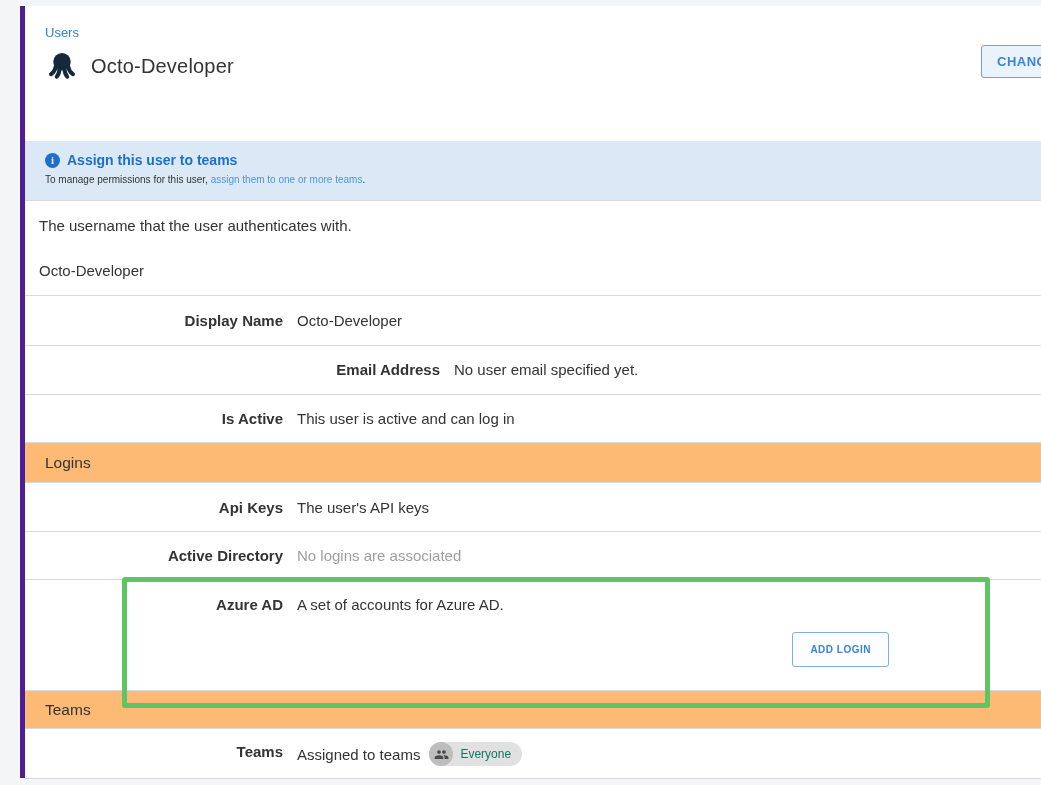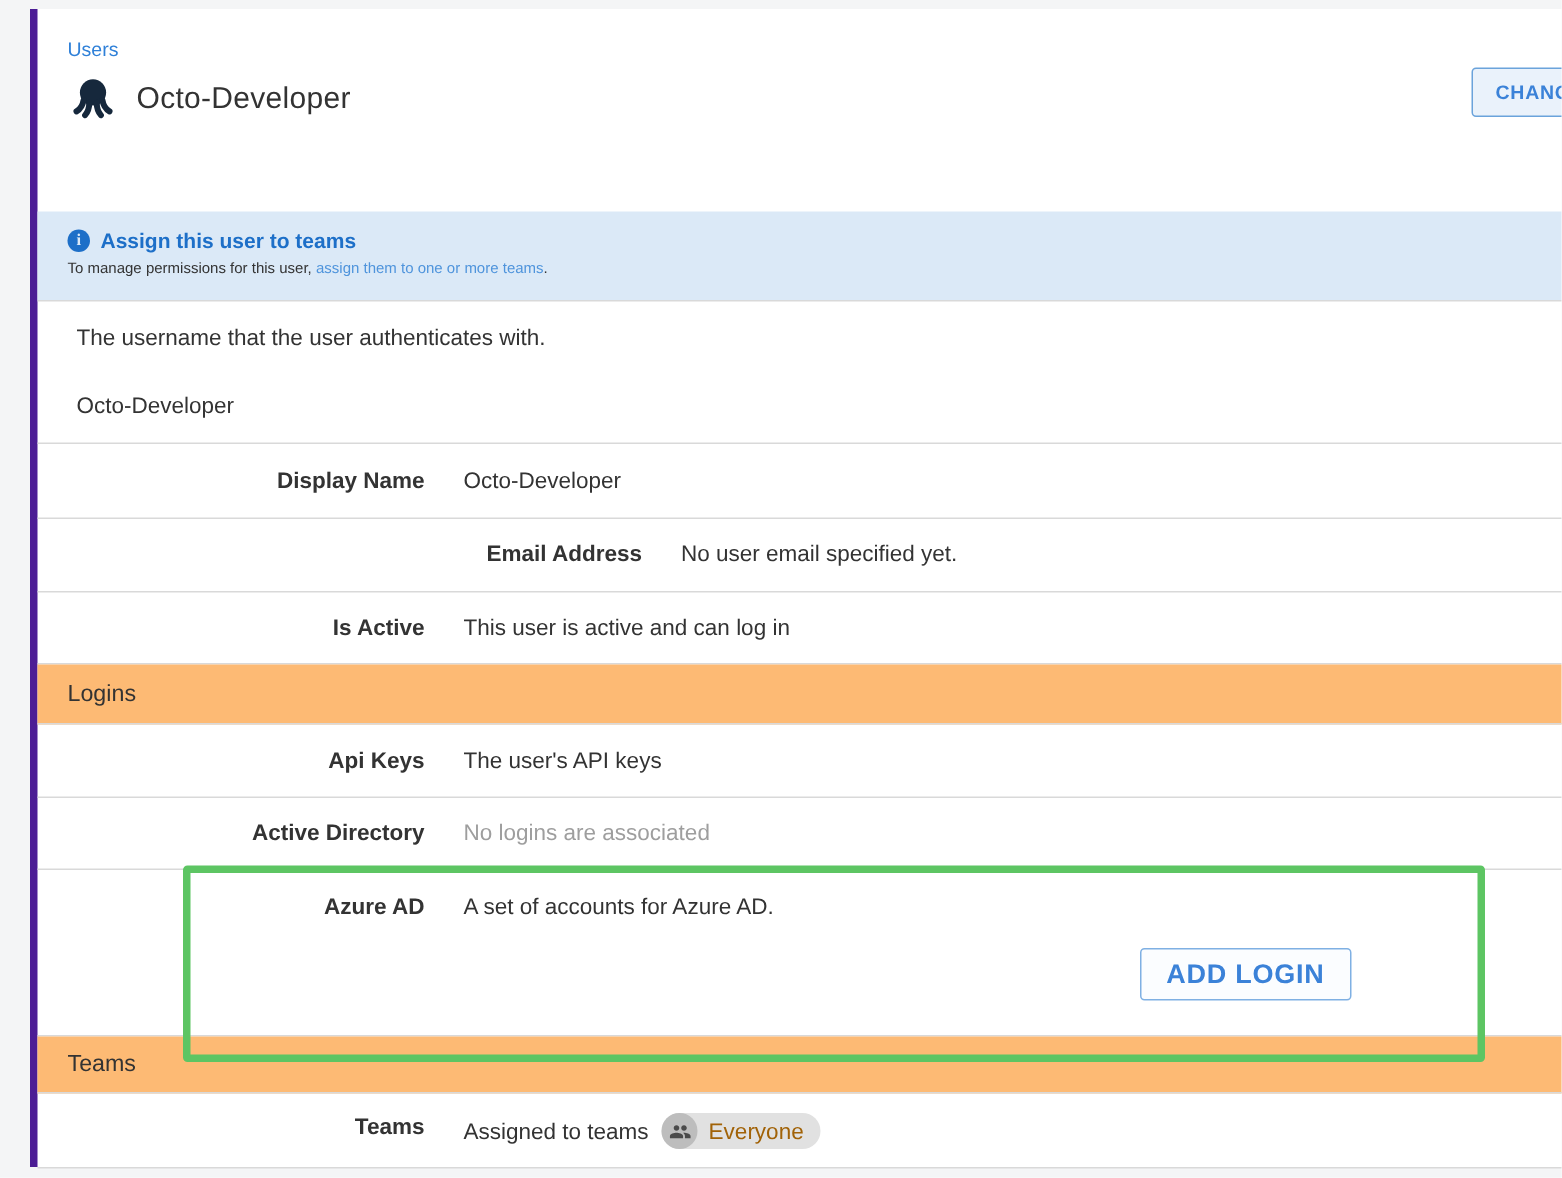--- a/index.html
+++ b/index.html
@@ -60,21 +60,21 @@
   .banner-link { color: #4f94dc; cursor: pointer; }
   
   .form { border-top: 1px solid #d9d9d9; }
   .row { display: flex; border-bottom: 1px solid #d9d9d9; }
   .label-col {
     width: 258px; flex: 0 0 258px;
     text-align: right;
     font-weight: bold; font-size: 15px; line-height: 19px; color: #333;
   }
   .value-col {
-    margin-left: 26px; width: 592px;
+    margin-left: 14px; width: 592px;
     font-size: 15px; line-height: 19px; color: #333;
   }
   .muted { color: #9e9e9e; }
   .row-username   { padding: 15px 0; }
   .row-display    { padding: 15px 0; }
   .row-email      { padding: 14px 0 15px 0; justify-content: flex-end; }
   .row-isactive   { padding: 14px 0; }
   .row-apikeys    { padding: 15px 0 14px 0; }
   .row-activedir  { padding: 14px 0; }
   .row-azure      { padding: 15px 0 23px 0; }
@@ -86,39 +86,39 @@
     padding: 10px 20px;
     font-size: 15.5px; line-height: 19px; color: #333;
   }
   .section-head.slim { padding: 9px 20px; }
   .azure-actions { display: flex; justify-content: flex-end; margin-top: 18px; }
   .add-login-btn {
     background: #fbfdff;
     border: 1px solid #7fb0e3;
     border-radius: 3px;
     color: #3b82d8;
-    font-size: 18px; font-weight: bold; letter-spacing: .5px;
+    font-size: 10px; font-weight: bold; letter-spacing: .5px;
     padding: 9px 17px; line-height: 15px;
     cursor: pointer;
     font-family: "Liberation Sans", sans-serif;
   }
   
   .teams-value { display: flex; align-items: center; height: 24px; }
   .chip {
     display: inline-flex; align-items: center;
     height: 24px; margin-left: 9px;
     background: #e1e1e1; border-radius: 12px;
     cursor: pointer;
   }
   .chip-avatar {
     width: 24px; height: 24px; border-radius: 50%;
     background: #bdbdbd;
     display: inline-flex; align-items: center; justify-content: center;
   }
-  .chip-label { font-size: 15px; color: #a16207; padding: 0 11px 0 7px; }
+  .chip-label { font-size: 12px; color: #0f766e; padding: 0 11px 0 7px; }
   
   .annotation-box {
     position: absolute;
     left: 122px; top: 577px;
     width: 868px; height: 131px;
     box-sizing: border-box;
     border: 5px solid #5dc563;
     border-radius: 3px;
     z-index: 10;
     pointer-events: none;

